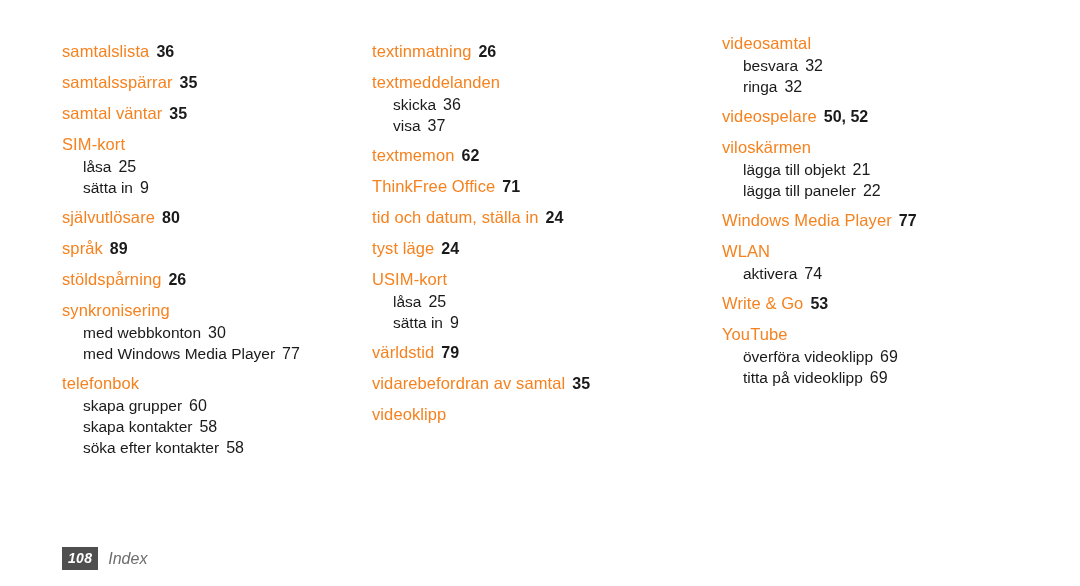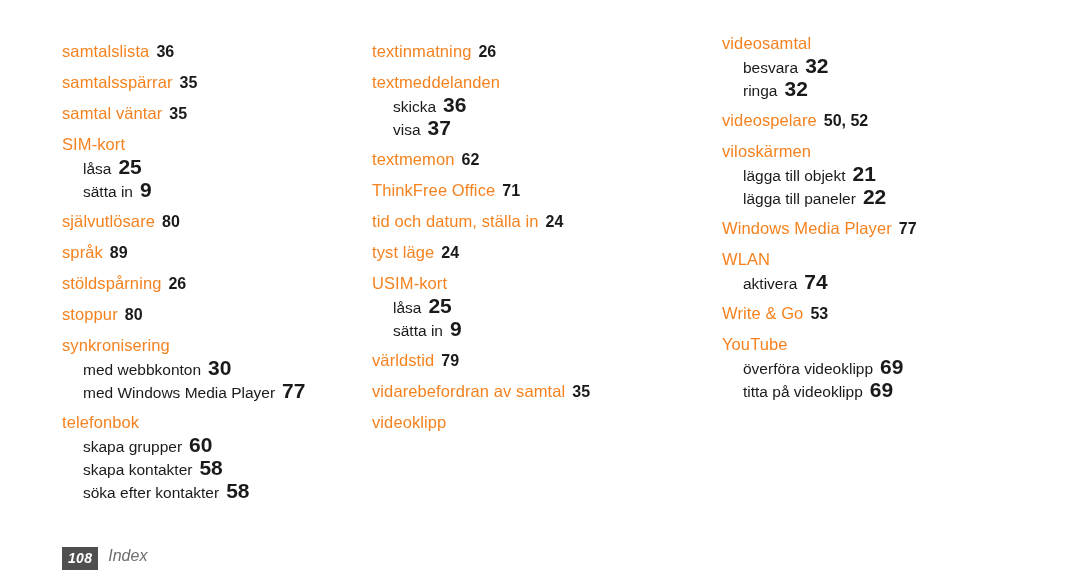--- a/index.html
+++ b/index.html
@@ -70,35 +70,35 @@
   }
   .sub {
     color: #1a1a1a;
     font-size: 15.5px;
     line-height: 21px;
     margin-left: 21px;
     white-space: nowrap;
   }
   .sub.wrap { white-space: normal; }
   .sub .pg {
-    font-weight: 700;
+    font-weight: 400;
     margin-left: 7px;
-    font-size: 21px;
+    font-size: 16px;
   }
 
   
   .entry-head + .subs { margin-top: 1px; }
 
   
   .footer {
     position: absolute;
     left: 62px;
     bottom: 16px;
     display: flex;
-    align-items: flex-start;
+    align-items: center;
   }
   .page-number-box {
     background: #4f4f4f;
     color: #ffffff;
     font-style: italic;
     font-weight: bold;
     font-size: 14px;
     line-height: 18px;
     padding: 2px 6px 3px 6px;
     letter-spacing: 0.3px;
@@ -137,23 +137,20 @@
         <div class="entry">
           <div class="entry-head">självutlösare<span class="pg">80</span></div>
         </div>
         <div class="entry">
           <div class="entry-head">språk<span class="pg">89</span></div>
         </div>
         <div class="entry">
           <div class="entry-head">stöldspårning<span class="pg">26</span></div>
         </div>
         <div class="entry">
-          <div class="entry-head">stoppur<span class="pg">80</span></div>
-        </div>
-        <div class="entry">
           <div class="entry-head">synkronisering</div>
           <ul class="subs">
             <li class="sub">med webbkonton<span class="pg">30</span></li>
             <li class="sub">med Windows Media Player<span class="pg">77</span></li>
           </ul>
         </div>
         <div class="entry">
           <div class="entry-head">telefonbok</div>
           <ul class="subs">
             <li class="sub">skapa grupper<span class="pg">60</span></li>

